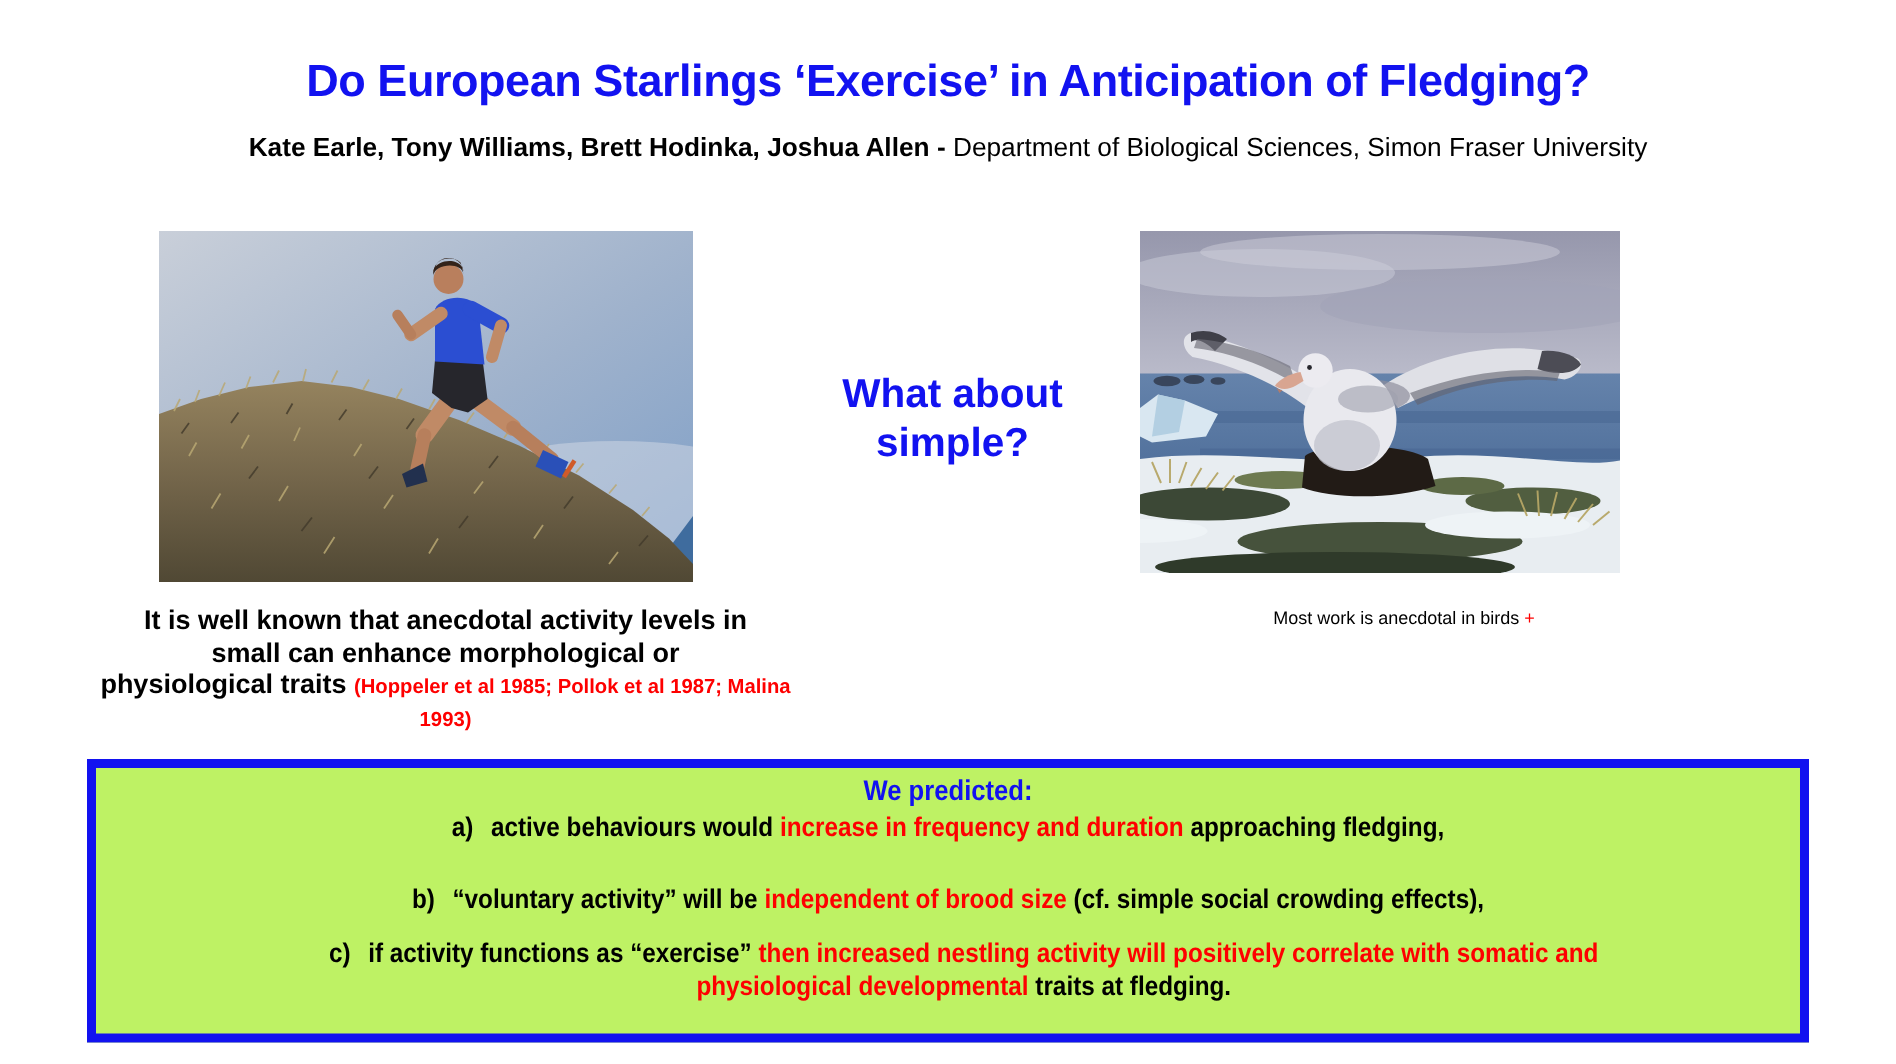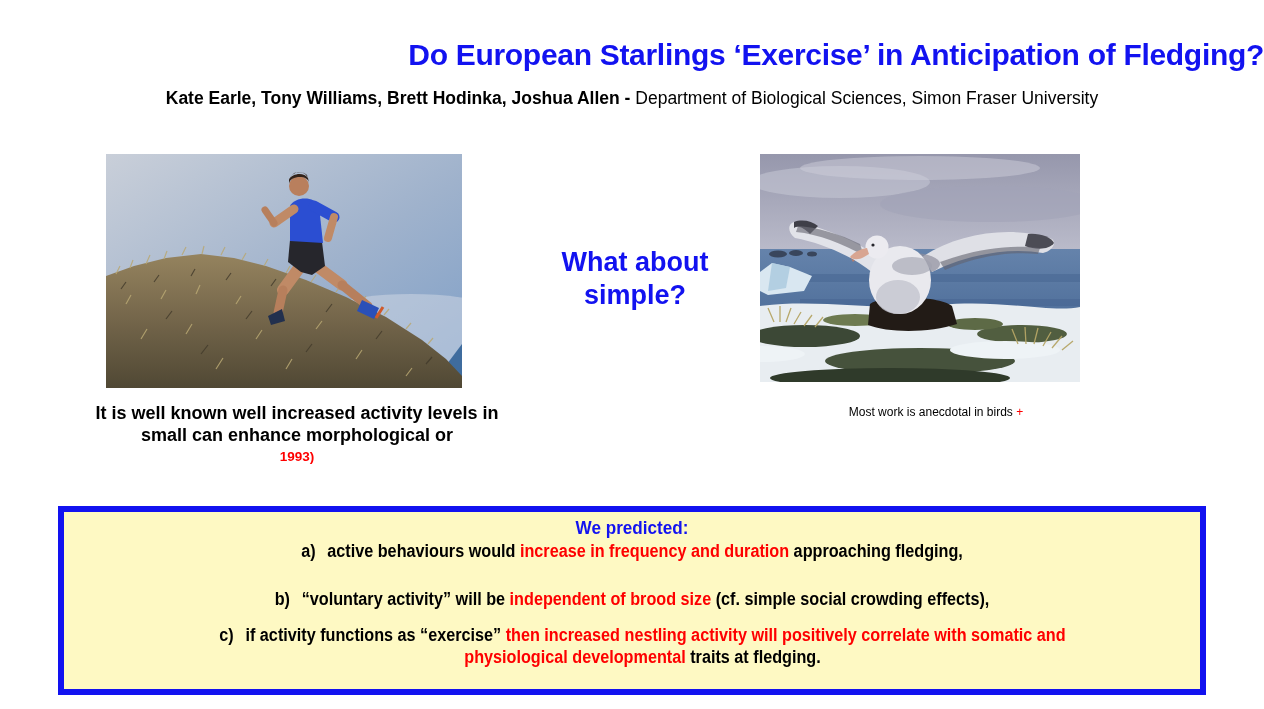--- a/index.html
+++ b/index.html
@@ -12,21 +12,21 @@
   .slide{
     position:relative;
     width:1264px;height:709px;
     background:#ffffff;
     overflow:hidden;
     font-family:"Liberation Sans", sans-serif;
     color:var(--black);
   }
   .slide-title{
     position:absolute;top:38px;left:0;right:0;
-    text-align:right;
+    text-align:center;
     font-size:30px;font-weight:bold;color:var(--blue);
     letter-spacing:-0.3px;
   }
   .authors{
     position:absolute;top:88px;left:0;right:0;
     text-align:center;font-size:17.5px;
   }
   .authors .names{font-weight:bold;margin-top:48px;}
   .photo{position:absolute;display:block;}
   .photo svg{display:block;width:100%;height:100%;}
@@ -44,21 +44,21 @@
   .citation{color:var(--red);font-size:13.5px;}
   .right-caption{
     position:absolute;left:700px;top:402px;width:472px;
     text-align:center;font-weight:normal;font-size:12px;line-height:21.5px;
   }
   .rc-line1{margin-bottom:11px;}
   .red{color:var(--red);}
   .prediction-box{
     position:absolute;left:58px;top:506px;width:1148px;height:189px;
     border:6px solid var(--blue);
-    background:#fef9c3;
+    background:#bef264;
     text-align:center;
     font-weight:bold;
   }
   .narrow{
     display:block;white-space:nowrap;
     transform:scaleX(0.9);transform-origin:50% 50%;
     font-size:18px;line-height:21px;
   }
   .pred-heading{margin-top:5px;font-size:19px;color:var(--blue);}
   .pred-a{margin-top:3px;}
@@ -190,22 +190,23 @@
         <ellipse cx="152" cy="112" rx="20" ry="9" fill="#9fa0ae" opacity="0.6"></ellipse>
         <circle cx="117" cy="93" r="11.5" fill="#ecebf0"></circle>
         <circle cx="113" cy="91" r="1.6" fill="#26262c"></circle>
         <path d="M107,94 C100,95 93,99 90,103 C93,106 99,106 104,103 L109,100 Z" fill="#d8a591"></path>
         <path d="M90,103 C91,105 93,106 95,106 L93,108 Z" fill="#b07c6c"></path>
       </g>
     </svg>
   </figure>
 
   <div class="left-caption">
-    <div>It is well known well increased activity levels in</div>
+    <div>It is well known that anecdotal activity levels in</div>
     <div>small can enhance morphological or</div>
+    <div><span>physiological traits </span><span class="citation">(Hoppeler et al 1985; Pollok et al 1987; Malina</span></div>
     <div class="citation">1993)</div>
   </div>
 
   <div class="right-caption">
     <div class="rc-line1"><span>Most work is anecdotal in birds </span><span class="red">+</span></div>
   </div>
 
   <div class="prediction-box">
     <div class="narrow pred-heading">We predicted:</div>
 

